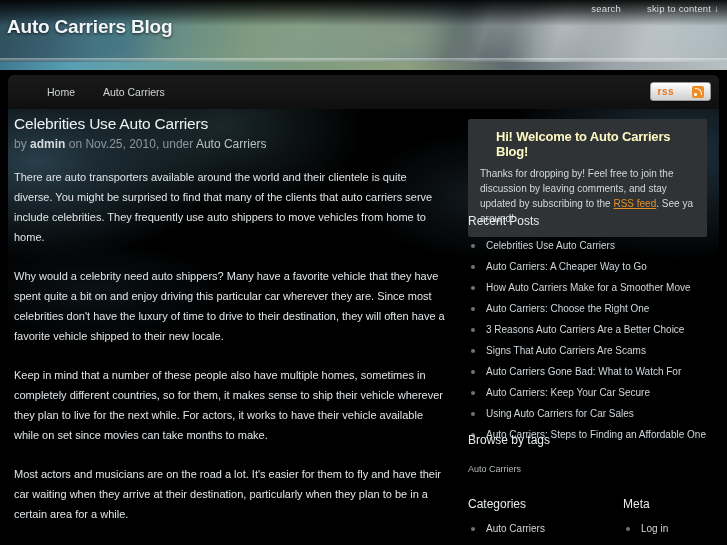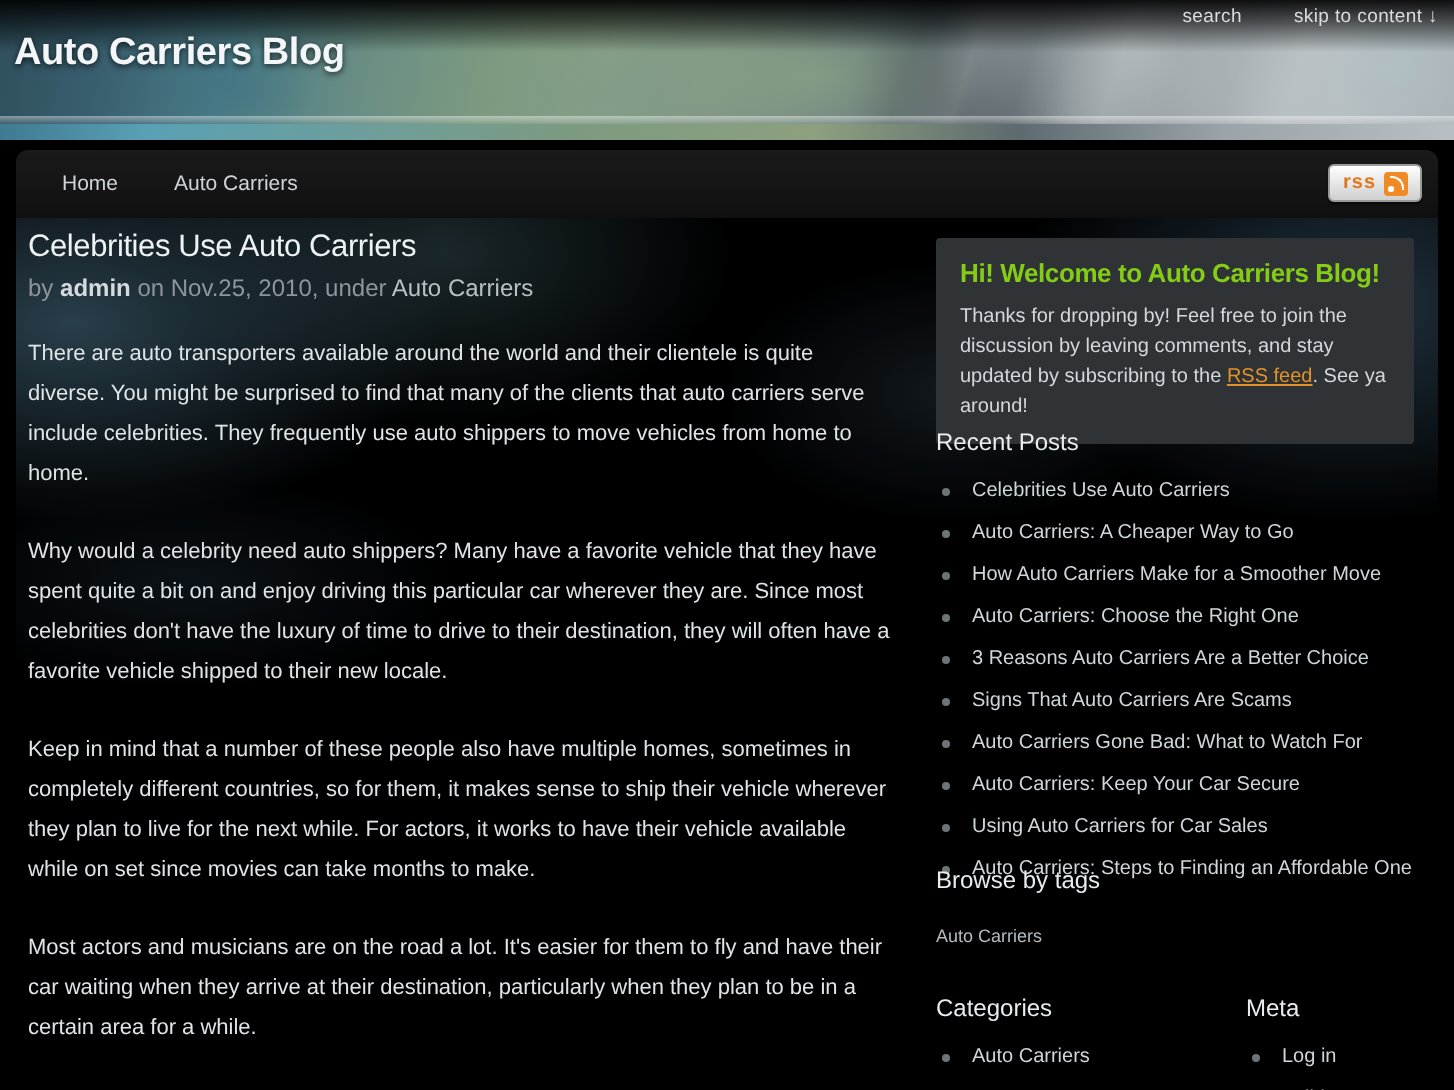--- a/index.html
+++ b/index.html
@@ -86,29 +86,29 @@
     text-shadow: 0 1px 3px rgba(0,0,0,.75);
   }
 
   
   #navbar {
     position:absolute; left:8px; top:75px; width:711px; height:34px;
     background: linear-gradient(to bottom,#1a1a1a,#141414 60%,#0f0f0f);
     border-radius: 6px 6px 0 0;
     z-index:6;
   }
-  #navbar .menu { display:flex; align-items:flex-start; height:34px; padding-left:9px; }
+  #navbar .menu { display:flex; align-items:flex-start; height:34px; padding-left:9px;margin-left:16px; }
   #navbar .menu a {
     color:#cfd4d7; font-size:10.5px; text-decoration:none;
     padding: 0 14px; line-height:34px;
   }
   #rss-btn {
     position:absolute; right:8px; top:7px;
     height:19px; padding:0 6px;
-    display:flex; align-items:center; gap:4px;
+    display:flex; align-items:center; gap:18px;
     background: linear-gradient(to bottom,#ffffff,#e4e4e4 55%,#cfcfcf);
     border:1px solid #9a9a9a; border-radius:3px;
     box-shadow: 0 1px 1px rgba(0,0,0,.5);
     text-decoration:none;
     margin-left:36px;
   }
   #rss-btn .label { color:#e2761b; font-size:10px; font-weight:bold; letter-spacing:.5px; }
   #rss-btn .ricon {
     width:12px; height:12px; background:#f08a24; border-radius:2px;
     position:relative; display:inline-block;
@@ -162,22 +162,23 @@
   #sidebar {
     position:absolute; left:451px; top:0; width:260px; height:436px;
     z-index:2;
   }
   #welcome-box {
     position:absolute; left:9px; top:10px; width:239px;
     background:#2f3336; border-radius:2px;
     padding:10px 12px 11px 12px;
   }
   #welcome-box .wtitle {
-    color:#84cc16; font-size:13px; font-weight:bold; margin-bottom:7px;
+    color:#fef9c3; font-size:13px; font-weight:bold; margin-bottom:7px;
     letter-spacing:-0.2px;
+    margin-left:16px;
   }
   #welcome-box .wtext { color:#d2d8db; font-size:10px; line-height:15px; }
   #welcome-box .wtext a { color:#e2912a; text-decoration:underline; }
 
   .widget { position:absolute; left:9px; width:243px; }
   .w-title {
     color:#e7ecee; font-size:12px; font-weight:normal; margin:0 0 11px 0;
   }
   .w-list { list-style:none; margin:0; padding:0; }
   .w-list li {

